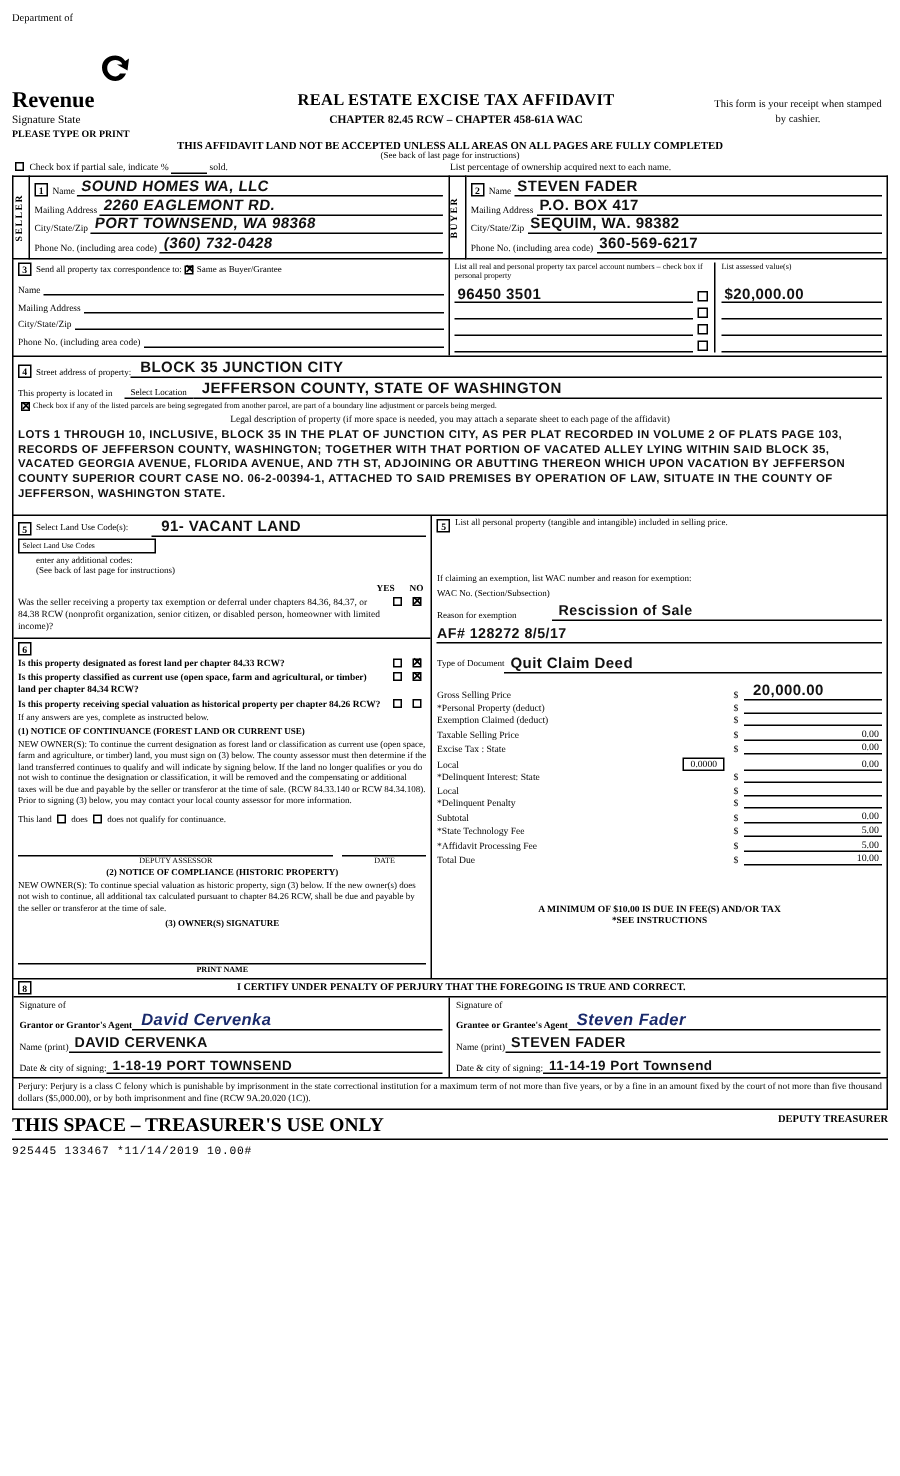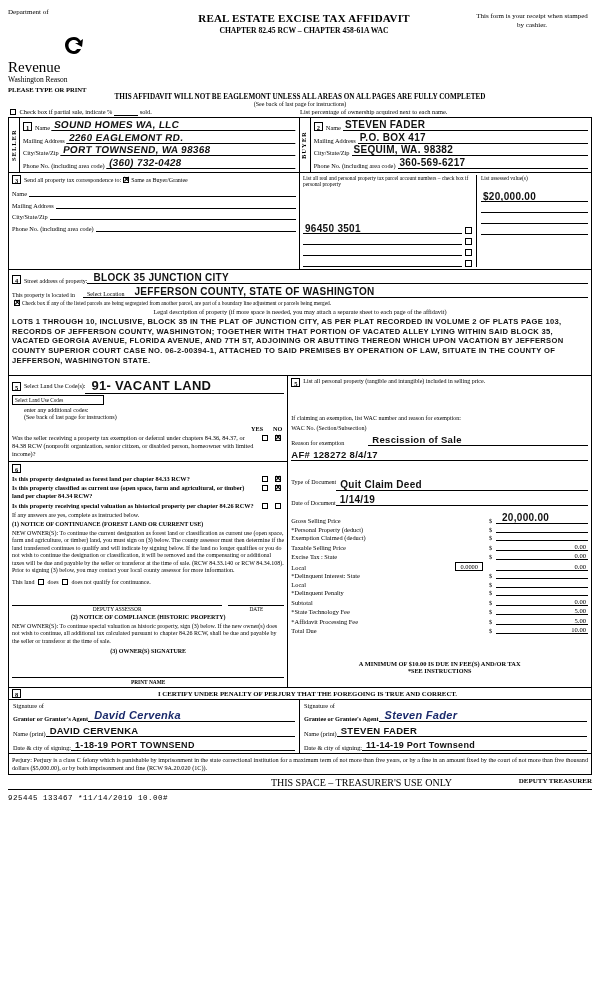--- a/index.html
+++ b/index.html
@@ -18,24 +18,24 @@
     letter-spacing:0.3px;
   }
   .hand.blue { color:#1a2a6b; }
   .hand.slant { transform:skewX(-8deg); display:inline-block; }
   .bold { font-weight:bold; }
   .center { text-align:center; }
   .sm { font-size:6px; }
   .xsm { font-size:5.4px; }
 
   
-  .hdr { display:flex; align-items:flex-start; }
+  .hdr { display:flex; align-items:flex-end; }
   .logo { width:128px; padding-top:2px; }
   .logo .l1 { font-size:7px; }
-  .logo .l2 { font-size:15px; font-weight:normal; letter-spacing:0px; line-height:1;margin-top:44px; }
+  .logo .l2 { font-size:15px; font-weight:bold; letter-spacing:0px; line-height:1;margin-top:44px; }
   .logo .l3 { font-size:7.5px; }
   .logo-row { display:flex; align-items:center; }
   .swirl {
     width:20px; height:20px; margin-left:4px; position:relative;
   }
   .swirl svg { display:block; }
   .hdr-mid { flex:1; text-align:center; padding-top:6px; }
   .hdr-mid .t1 { font-size:11px; font-weight:bold; letter-spacing:0.2px; }
   .hdr-mid .t2 { font-size:7.6px; font-weight:bold; margin-top:2px; }
   .hdr-right { width:120px; font-size:7px; text-align:center; padding-top:6px; line-height:1.35; }
@@ -77,21 +77,21 @@
   .vside {
     writing-mode:vertical-rl; transform:rotate(180deg);
     font-size:6.5px; font-weight:bold; letter-spacing:1px;
     text-align:center; padding:0;
   }
 
   
   .s3row { display:flex; }
   .s3left { width:50%; border-right:1px solid #000; padding:2px 3px; }
   .s3right { width:50%; padding:2px 3px; }
-  .acctbox { display:flex; align-items:flex-end;margin-top:32px; }
+  .acctbox { display:flex; align-items:center; }
   .acctlines { flex:1; }
   .acctline { border-bottom:1px solid #000; height:11px; font-size:10px; padding-left:2px;}
   .minibox { width:7px; height:7px; border:1px solid #000; margin:2px 0 0 3px; }
 
   
   .s4 { padding:2px 3px; }
   .legal { font-size:6.3px; }
   .legaltext { font-size:7.6px; line-height:1.28; }
 
   
@@ -131,34 +131,34 @@
     <div class="logo">
       <div class="l1">Department of</div>
       <div class="logo-row">
         <div class="l2">Revenue</div>
         <div class="swirl">
           <svg width="20" height="20" viewBox="0 0 20 20">
             <path d="M10 1 C4 1 1 5 1 9 C1 14 5 18 10 18 C13 18 16 16 17 13 L13 13 C12 14.5 11 15 10 15 C7 15 4.5 12.5 4.5 9.5 C4.5 6.5 6.5 4 10 4 C12.5 4 14 5.5 14.5 7 L11 7 L18 11 L19 3 L16.5 4.7 C15 2.4 13 1 10 1 Z" fill="#000"></path>
           </svg>
         </div>
       </div>
-      <div class="l3">Washington Reason</div>
+      <div class="l3">Signature State</div>
     </div>
     <div class="hdr-mid">
       <div class="t1">REAL ESTATE EXCISE TAX AFFIDAVIT</div>
       <div class="t2">CHAPTER 82.45 RCW – CHAPTER 458-61A WAC</div>
     </div>
     <div class="hdr-right">This form is your receipt when stamped by cashier.</div>
   </div>
 
   <div class="sub1">
     <div class="left">PLEASE TYPE OR PRINT</div>
     <div style="flex:1"></div>
   </div>
-  <div class="notaccept">THIS AFFIDAVIT WILL NOT BE EAGLEMONT UNLESS ALL AREAS ON ALL PAGES ARE FULLY COMPLETED</div>
+  <div class="notaccept">THIS AFFIDAVIT LAND NOT BE ACCEPTED UNLESS ALL AREAS ON ALL PAGES ARE FULLY COMPLETED</div>
   <div class="seeback">(See back of last page for instructions)</div>
 
   <div class="chkline">
     <div class="c1">
       <span class="box"></span>
       <span>Check box if partial sale, indicate %</span>
       <span class="ul" style="width:24px">&nbsp;</span>
       <span>sold.</span>
     </div>
     <div class="c2">List percentage of ownership acquired next to each name.</div>
@@ -287,21 +287,21 @@
     <div class="legaltext hand" style="margin-top:2px; min-height:56px;">LOTS 1 THROUGH 10, INCLUSIVE, BLOCK 35 IN THE PLAT OF JUNCTION CITY, AS PER PLAT RECORDED IN VOLUME 2 OF PLATS PAGE 103, RECORDS OF JEFFERSON COUNTY, WASHINGTON; TOGETHER WITH THAT PORTION OF VACATED ALLEY LYING WITHIN SAID BLOCK 35, VACATED GEORGIA AVENUE, FLORIDA AVENUE, AND 7TH ST, ADJOINING OR ABUTTING THEREON WHICH UPON VACATION BY JEFFERSON COUNTY SUPERIOR COURT CASE NO. 06-2-00394-1, ATTACHED TO SAID PREMISES BY OPERATION OF LAW, SITUATE IN THE COUNTY OF JEFFERSON, WASHINGTON STATE.</div>
   </div>
 
   <div class="bdr" style="border-top:none;">
     <div class="twocol">
 
       <div class="col-l">
         <div style="display:flex; align-items:center;">
           <span class="secnum">5</span>
           <span class="sm">Select Land Use Code(s):</span>
-          <span class="hand" style="flex:1; border-bottom:1px solid #000; font-size:13px; padding-left:6px;">91- VACANT LAND</span>
+          <span class="hand" style="flex:1; border-bottom:1px solid #000; font-size:10px; padding-left:6px;margin-left:16px;">91- VACANT LAND</span>
         </div>
         <div class="luc">Select Land Use Codes</div>
         <div class="sm" style="margin-top:2px; padding-left:12px;">enter any additional codes:</div>
         <div class="sm" style="margin-top:1px; padding-left:12px;">(See back of last page for instructions)</div>
 
         <div class="ynhdr" style="margin-top:5px;">
           <span>YES</span>
           <span>NO</span>
         </div>
         <div class="q">
@@ -369,29 +369,25 @@
         <div class="line" style="border-bottom:none; height:26px;"></div>
 
         <div class="sm" style="margin-top:2px;">If claiming an exemption, list WAC number and reason for exemption:</div>
         <div style="display:flex; align-items:flex-end; margin-top:4px;">
           <span class="sm">WAC No. (Section/Subsection)</span>
         </div>
         <div style="display:flex; align-items:flex-end; margin-top:3px;">
           <span class="sm">Reason for exemption</span>
           <span class="hand" style="flex:1; border-bottom:1px solid #000; font-size:9.5px; padding-left:4px;margin-left:24px;">Rescission of Sale</span>
         </div>
-        <div class="hand" style="border-bottom:1px solid #000; font-size:9.5px; margin-top:3px;">AF# 128272     8/4/17</div>
-
-        <div style="display:flex; align-items:flex-start; margin-top:18px;">
+        <div class="hand" style="border-bottom:1px solid #000; font-size:9.5px; margin-top:3px;">AF# 128272     8/5/17</div>
+
+        <div style="display:flex; align-items:center; margin-top:8px;">
           <span class="sm">Type of Document</span>
           <span class="hand" style="flex:1; border-bottom:1px solid #000; font-size:10px; padding-left:4px;">Quit Claim Deed</span>
-        </div>
-        <div style="display:flex; align-items:flex-end; margin-top:3px;">
-          <span class="sm">Date of Document</span>
-          <span class="hand" style="flex:1; border-bottom:1px solid #000; font-size:10px; padding-left:4px;">1/14/19</span>
         </div>
 
         <div id="money-rows" style="margin-top:6px;">
             <div class="moneyrow">
               <div class="ml">Gross Selling Price</div>
               <div class="dollar">$</div>
               <div class="mv hand" style="font-size: 10px; text-align: left; padding-left: 6px;">20,000.00</div>
             </div>
             <div class="moneyrow">
               <div class="ml">*Personal Property (deduct)</div>
@@ -497,19 +493,19 @@
           <span class="sigblk">Date &amp; city of signing:</span>
           <span class="hand" style="flex:1; border-bottom:1px solid #000; font-size:9px; padding-left:4px;">11-14-19  Port Townsend</span>
         </div>
       </div>
     </div>
   </div>
 
   <div class="bdr perjury" style="border-top:none;">Perjury: Perjury is a class C felony which is punishable by imprisonment in the state correctional institution for a maximum term of not more than five years, or by a fine in an amount fixed by the court of not more than five thousand dollars ($5,000.00), or by both imprisonment and fine (RCW 9A.20.020 (1C)).</div>
 
   <div style="display:flex; margin-top:2px;">
-    <div style="flex:1; text-align:right; font-size:10px; font-weight:normal;">THIS SPACE – TREASURER'S USE ONLY</div>
+    <div style="flex:1; text-align:left; font-size:13px; font-weight:bold;">THIS SPACE – TREASURER'S USE ONLY</div>
     <div style="width:140px; text-align:right; font-size:7px; font-weight:bold;">DEPUTY TREASURER</div>
   </div>
   <div style="border-top:1px solid #000; margin-top:1px;"></div>
   <div class="stamp" style="margin-top:4px;">925445 133467 *11/14/2019 10.00#</div>
 
 </div>
 
 </body></html>

